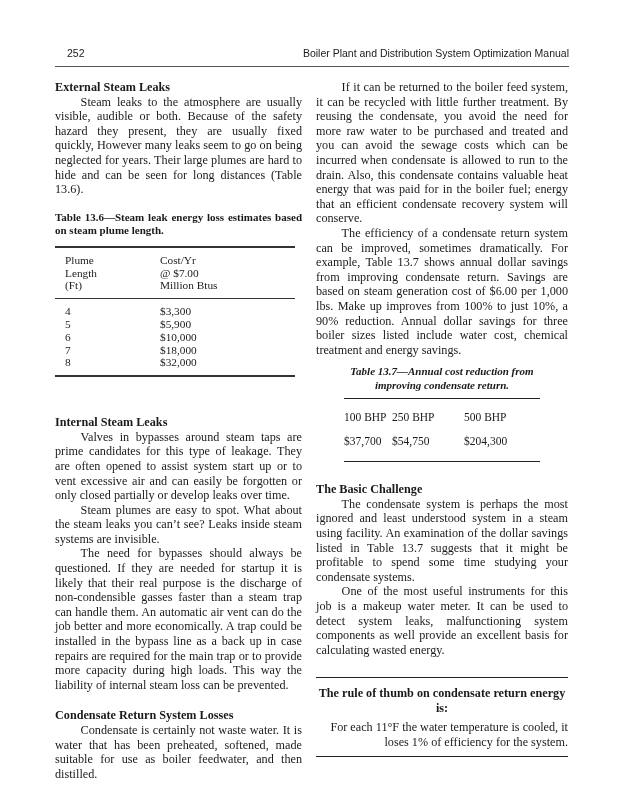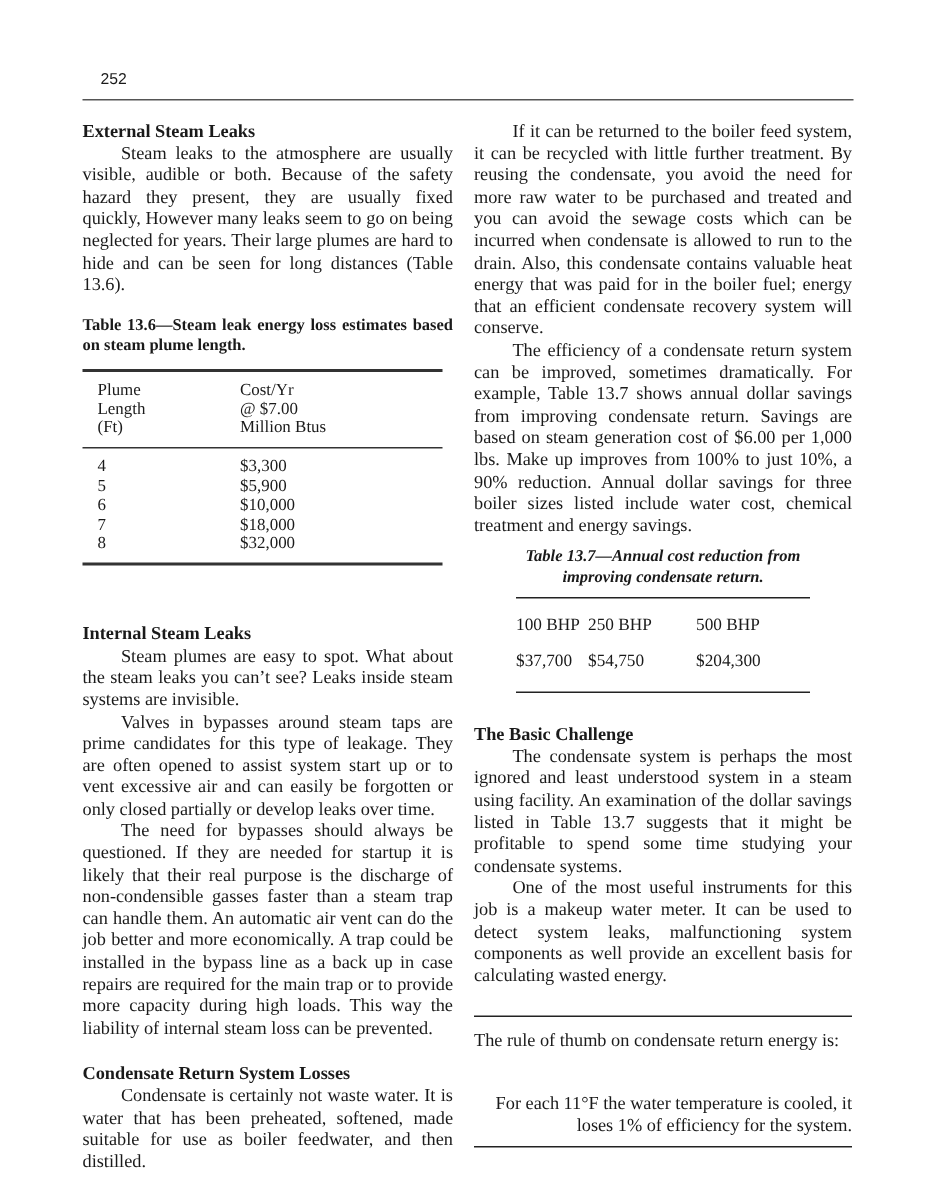--- a/index.html
+++ b/index.html
@@ -22,28 +22,29 @@
   table.t136 th.c1, table.t136 td.c1 { padding-left: 10px; width: 95px; }
   table.t136 tbody td { padding: 0; }
   table.t136 tbody tr:first-child td { padding-top: 6px; }
   table.t136 tbody tr:last-child td { padding-bottom: 6px; border-bottom: 2px solid #333; }
   .hdr-line { display: block; }
   .t137 { margin: 6px auto 0 auto; width: 196px; border-top: 1px solid #222; border-bottom: 1px solid #222; padding: 6px 0 8px 0; font-size: 11.5px; }
   .t137 .row { display: flex; height: 24px; align-items: center; }
   .t137 .c { width: 48px; }
   .t137 .c2 { width: 72px; }
   .rule-box { border-top: 1px solid #222; border-bottom: 1px solid #222; padding: 8px 0 6px 0; margin-top: 0; }
-  .rule-box h4 { margin: 0 0 27px 0; font-size: 12.2px; font-weight: normal; line-height: 15px; }
+  .rule-box h4 { margin: 0 0 4px 0; font-size: 12.2px; font-weight: bold; line-height: 15px; text-align: center; }
   .rule-box p { text-indent: 0; text-align: right; }
 </style>
 </head>
 <body>
 
 <div class="header">
   <span class="pnum">252</span>
+  <span class="title">Boiler Plant and Distribution System Optimization Manual</span>
 </div>
 <div class="header-rule"></div>
 
 <div class="col left">
   <h3>External Steam Leaks</h3>
   <p>Steam leaks to the atmosphere are usually visible, audible or both. Because of the safety hazard they present, they are usually fixed quickly, However many leaks seem to go on being neglected for years. Their large plumes are hard to hide and can be seen for long distances (Table 13.6).</p>
   <div class="gap"></div>
   <p class="noind tcap">Table 13.6—Steam leak energy loss estimates based on steam plume length.</p>
 
   <table class="t136">
@@ -80,22 +81,22 @@
       </tr>
       <tr>
         <td class="c1">8</td>
         <td>$32,000</td>
       </tr>
     </tbody>
   </table>
 
   <div class="gap" style="height:38px"></div>
   <h3>Internal Steam Leaks</h3>
+  <p>Valves in bypasses around steam taps are prime candidates for this type of leakage. They are often opened to assist system start up or to vent excessive air and can easily be forgotten or only closed partially or develop leaks over time.</p>
   <p>Steam plumes are easy to spot. What about the steam leaks you can’t see? Leaks inside steam systems are invisible.</p>
-  <p>Valves in bypasses around steam taps are prime candidates for this type of leakage. They are often opened to assist system start up or to vent excessive air and can easily be forgotten or only closed partially or develop leaks over time.</p>
   <p>The need for bypasses should always be questioned. If they are needed for startup it is likely that their real purpose is the discharge of non-condensible gasses faster than a steam trap can handle them. An automatic air vent can do the job better and more economically. A trap could be installed in the bypass line as a back up in case repairs are required for the main trap or to provide more capacity during high loads. This way the liability of internal steam loss can be prevented.</p>
   <div class="gap" style="height:16px"></div>
   <h3>Condensate Return System Losses</h3>
   <p>Condensate is certainly not waste water. It is water that has been preheated, softened, made suitable for use as boiler feedwater, and then distilled.</p>
 </div>
 
 <div class="col right">
   <p>If it can be returned to the boiler feed system, it can be recycled with little further treatment. By reusing the condensate, you avoid the need for more raw water to be purchased and treated and you can avoid the sewage costs which can be incurred when condensate is allowed to run to the drain. Also, this condensate contains valuable heat energy that was paid for in the boiler fuel; energy that an efficient condensate recovery system will conserve.</p>
   <p>The efficiency of a condensate return system can be improved, sometimes dramatically. For example, Table 13.7 shows annual dollar savings from improving condensate return. Savings are based on steam generation cost of $6.00 per 1,000 lbs. Make up improves from 100% to just 10%, a 90% reduction. Annual dollar savings for three boiler sizes listed include water cost, chemical treatment and energy savings.</p>
   <div class="gap" style="height:8px"></div>

